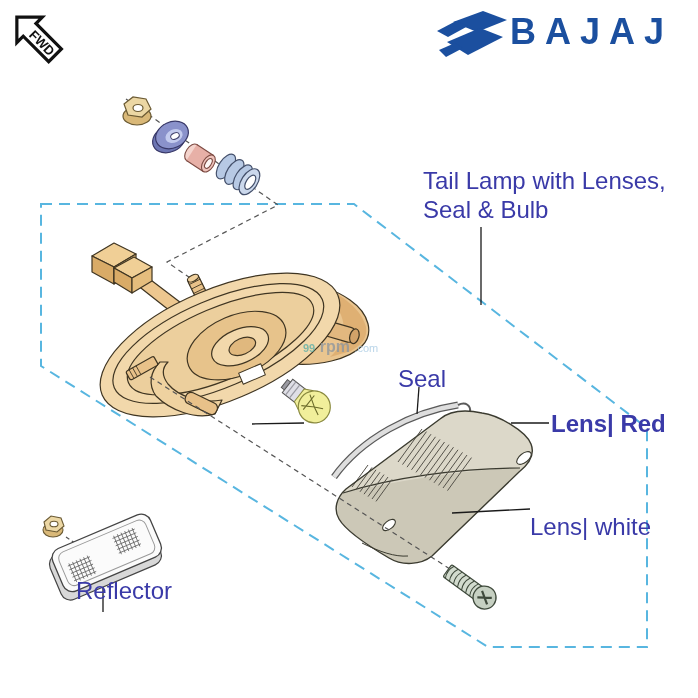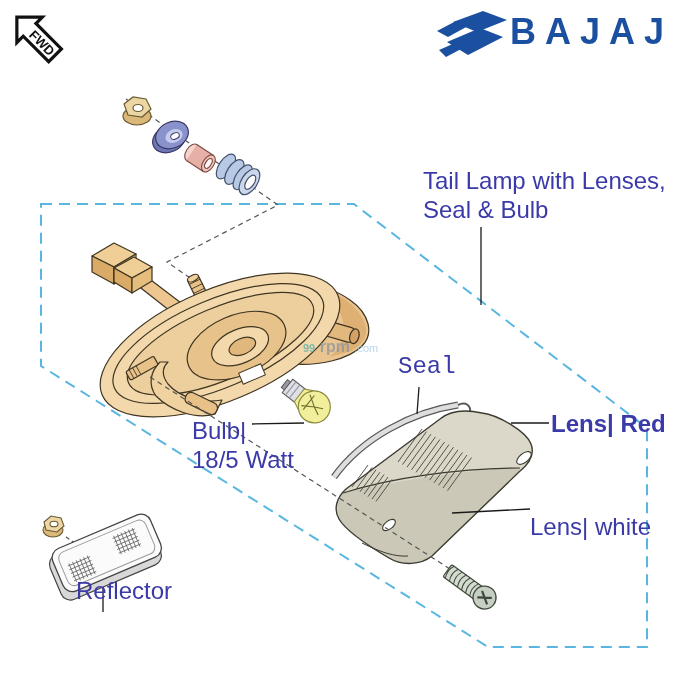--- a/index.html
+++ b/index.html
@@ -208,21 +208,17 @@
       <polygon points="447,42 480,28 503,37 468,55"></polygon>
       <polygon points="439,50 455,43 463,48 446,57"></polygon>
     </g>
   </svg>
   <div id="brand-text">BAJAJ</div>
 
   <div class="lbl" style="left:415px;top:166px;margin-left:8px;">
     <div>Tail Lamp with Lenses,</div>
     <div>Seal &amp; Bulb</div>
   </div>
-  <div class="lbl" style="left:398px;top:352px;font-family:Liberation Mono, monospace;">Seal</div>
-  <div class="lbl" style="left:192px;top:416px;">
-    <div>Bulb|</div>
-    <div>18/5 Watt</div>
-  </div>
+  <div class="lbl" style="left:398px;top:364px;">Seal</div>
   <div class="lbl" style="left:551px;top:409px;font-weight:bold;">Lens| Red</div>
   <div class="lbl" style="left:530px;top:512px;">Lens| white</div>
   <div class="lbl" style="left:76px;top:576px;">Reflector</div>
 </div>
 
 </body></html>

